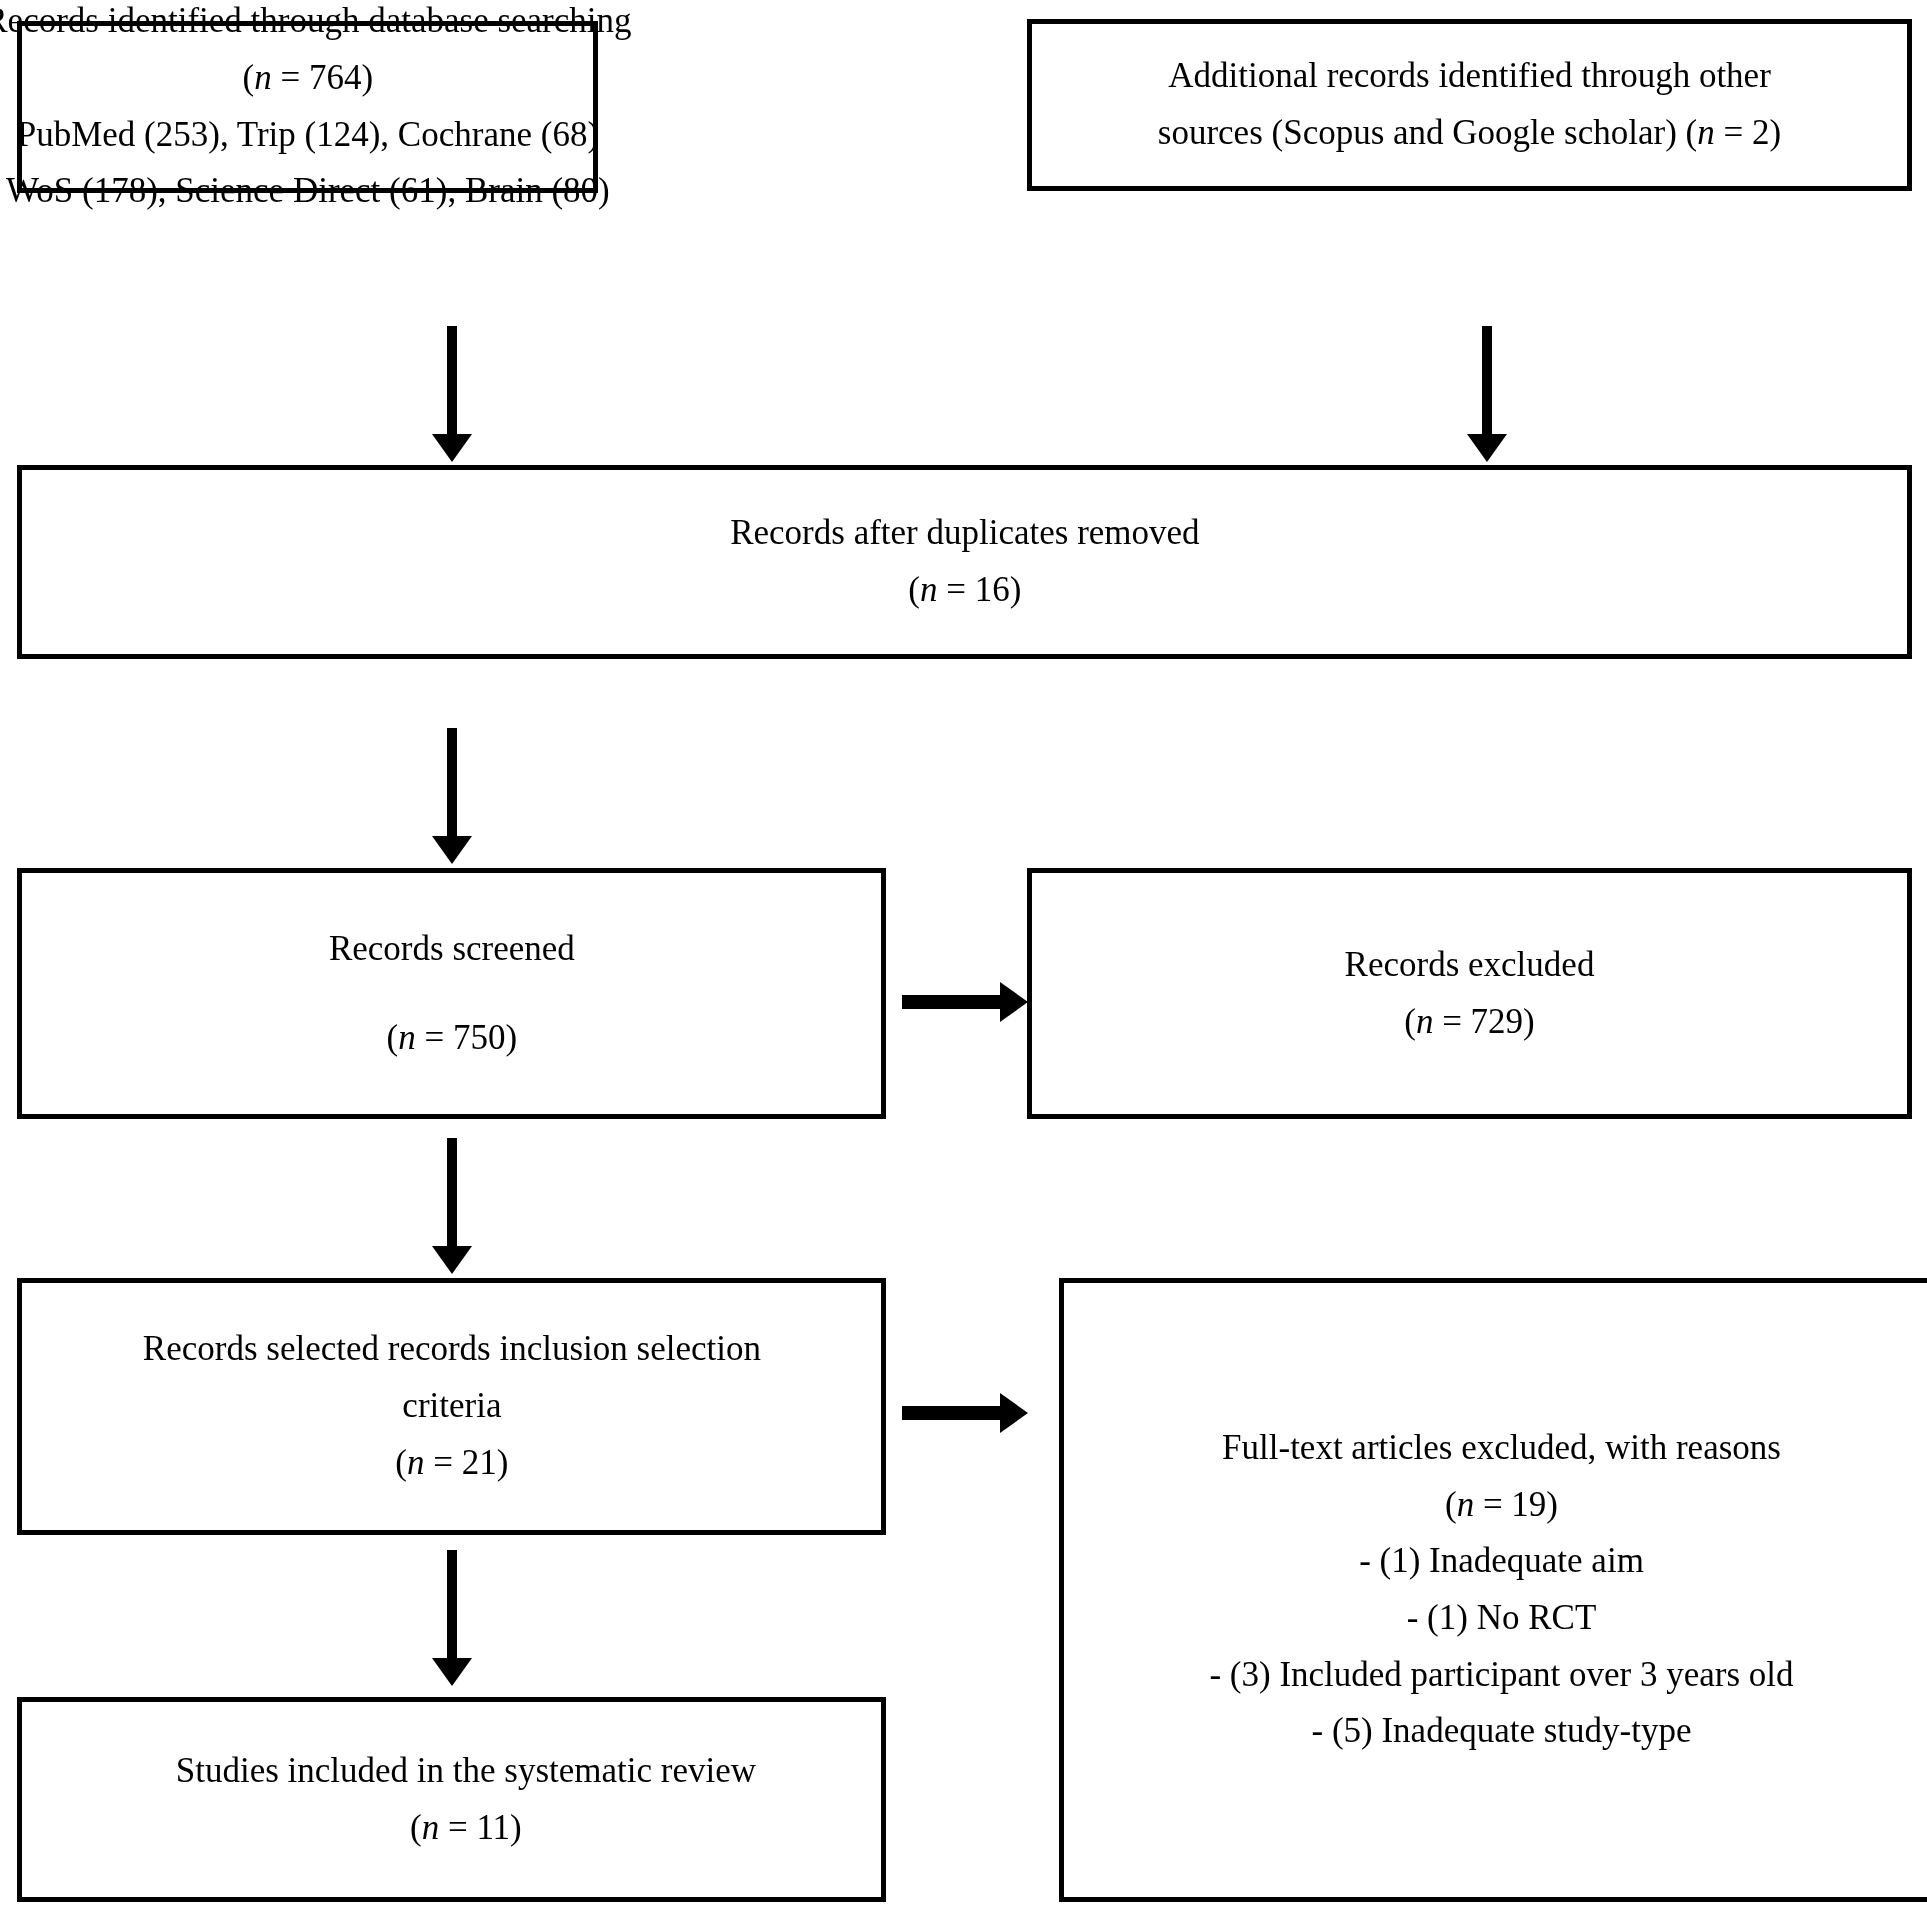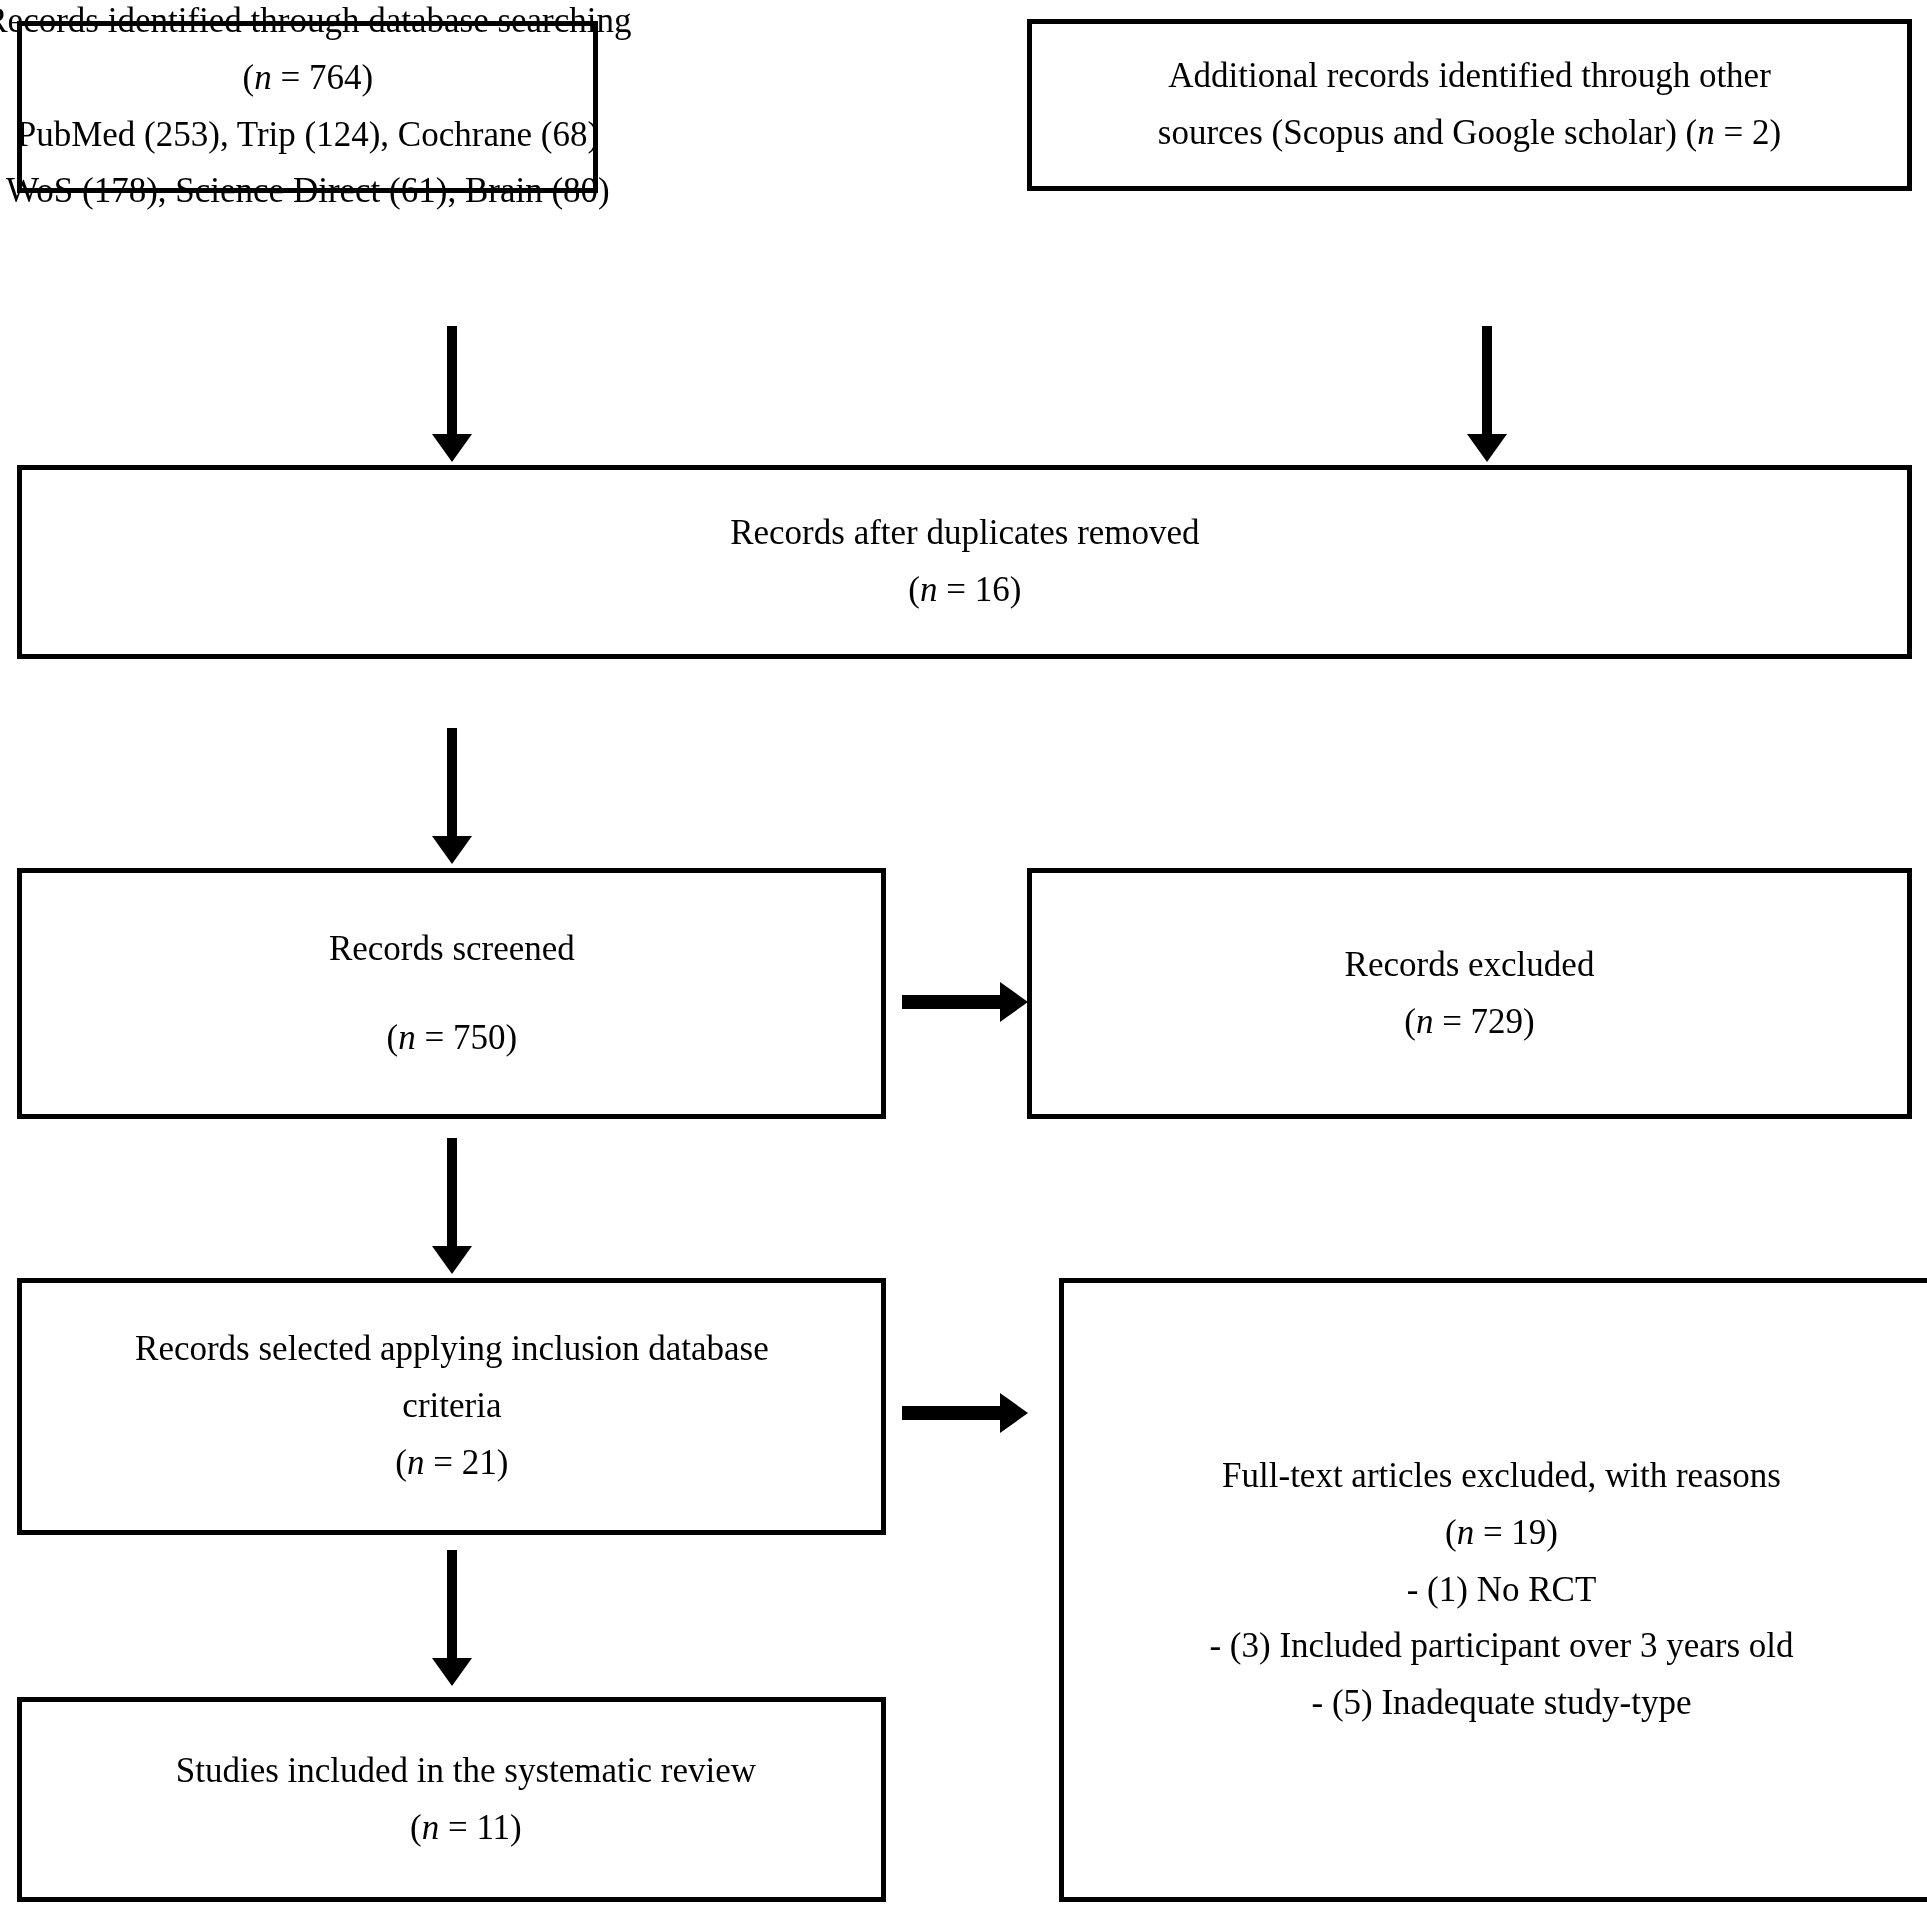--- a/index.html
+++ b/index.html
@@ -137,33 +137,34 @@
     <span class="line">Records excluded</span>
     <span class="line"><span>(</span><span class="n-italic">n</span><span> = 729)</span></span>
   </div>
 
   <div class="arrow-v" style="left:452px; top:1138px; height:136px;">
     <div class="shaft"></div>
     <div class="head"></div>
   </div>
 
   <div class="box" style="left:17.4px; top:1278px; width:869px; height:257px;">
-    <span class="line">Records selected applying inclusion database</span>
+    <span class="line">Records selected records inclusion selection</span>
     <span class="line">criteria</span>
     <span class="line"><span>(</span><span class="n-italic">n</span><span> = 21)</span></span>
   </div>
 
   <div class="arrow-h" style="left:902px; top:1413px; width:126px;">
     <div class="shaft"></div>
     <div class="head"></div>
   </div>
 
   <div class="box" style="left:1027px; top:1278px; width:885px; height:624px;margin-left:32px;">
     <span class="line">Full-text articles excluded, with reasons</span>
     <span class="line"><span>(</span><span class="n-italic">n</span><span> = 19)</span></span>
+    <span class="line">- (1) Inadequate aim</span>
     <span class="line">- (1) No RCT</span>
     <span class="line">- (3) Included participant over 3 years old</span>
     <span class="line">- (5) Inadequate study-type</span>
   </div>
 
   <div class="arrow-v" style="left:452px; top:1550px; height:136px;">
     <div class="shaft"></div>
     <div class="head"></div>
   </div>
 

